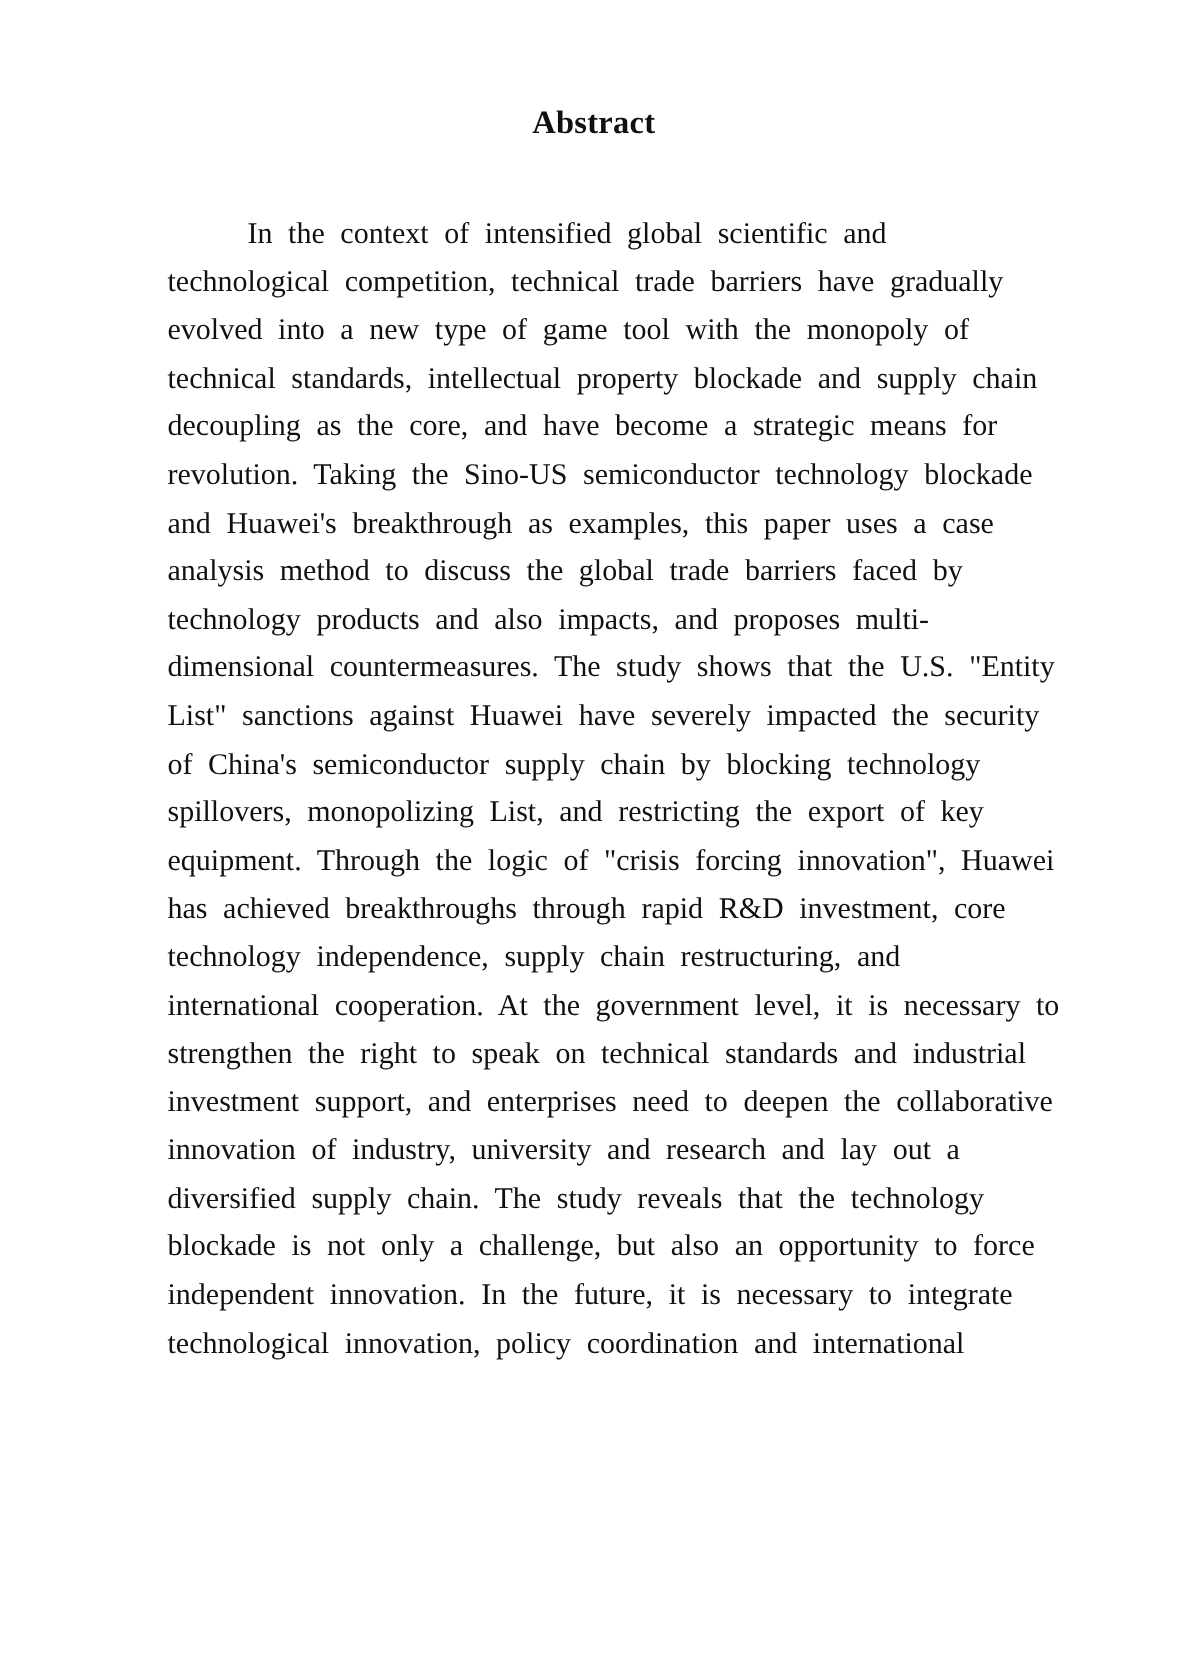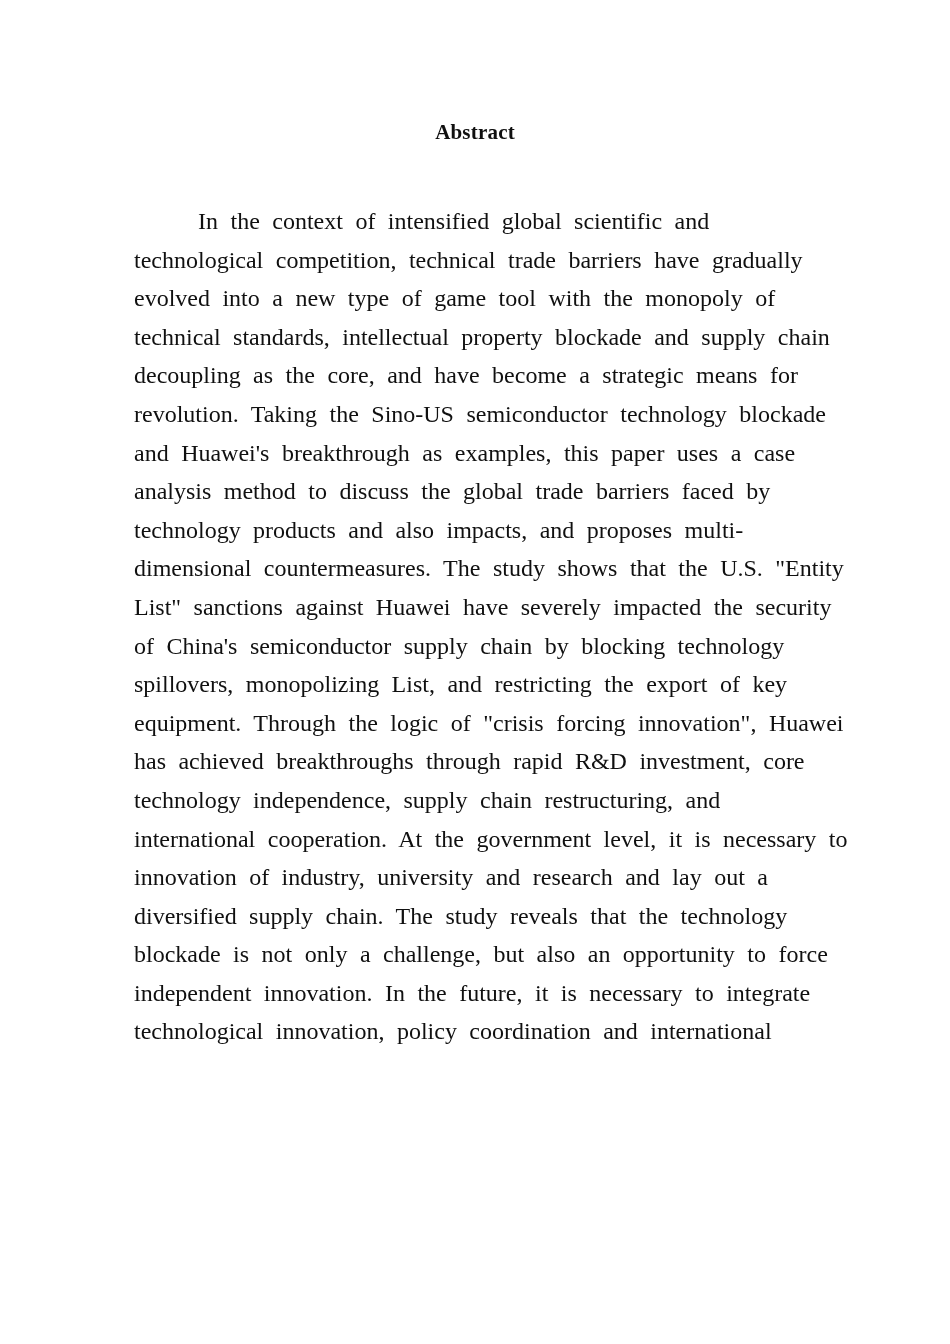--- a/index.html
+++ b/index.html
@@ -14,23 +14,23 @@
     color: #101010;
     overflow: hidden;
   }
   .page {
     position: relative;
     width: 950px;
     height: 1344px;
     background: #ffffff;
   }
   .heading {
-    padding-top: 118px;
+    padding-top: 84px;
     text-align: center;
-    font-size: 21px;
+    font-size: 26px;
     font-weight: bold;
     line-height: 28px;
     letter-spacing: 0.2px;
   }
   .abstract-body {
     margin: 56px 0 0 134px;
     width: 680px;
     font-size: 24px;
     line-height: 38.6px;
     word-spacing: 0.27em;
@@ -61,20 +61,22 @@
     <div class="line">analysis method to discuss the global trade barriers faced by</div>
     <div class="line">technology products and also impacts, and proposes multi-</div>
     <div class="line">dimensional countermeasures. The study shows that the U.S. "Entity</div>
     <div class="line">List" sanctions against Huawei have severely impacted the security</div>
     <div class="line">of China's semiconductor supply chain by blocking technology</div>
     <div class="line">spillovers, monopolizing List, and restricting the export of key</div>
     <div class="line">equipment. Through the logic of "crisis forcing innovation", Huawei</div>
     <div class="line">has achieved breakthroughs through rapid R&amp;D investment, core</div>
     <div class="line">technology independence, supply chain restructuring, and</div>
     <div class="line">international cooperation. At the government level, it is necessary to</div>
+    <div class="line">strengthen the right to speak on technical standards and industrial</div>
+    <div class="line">investment support, and enterprises need to deepen the collaborative</div>
     <div class="line">innovation of industry, university and research and lay out a</div>
     <div class="line">diversified supply chain. The study reveals that the technology</div>
     <div class="line">blockade is not only a challenge, but also an opportunity to force</div>
     <div class="line">independent innovation. In the future, it is necessary to integrate</div>
     <div class="line">technological innovation, policy coordination and international</div>
   </div>
 
 </div>
 
 </body></html>

